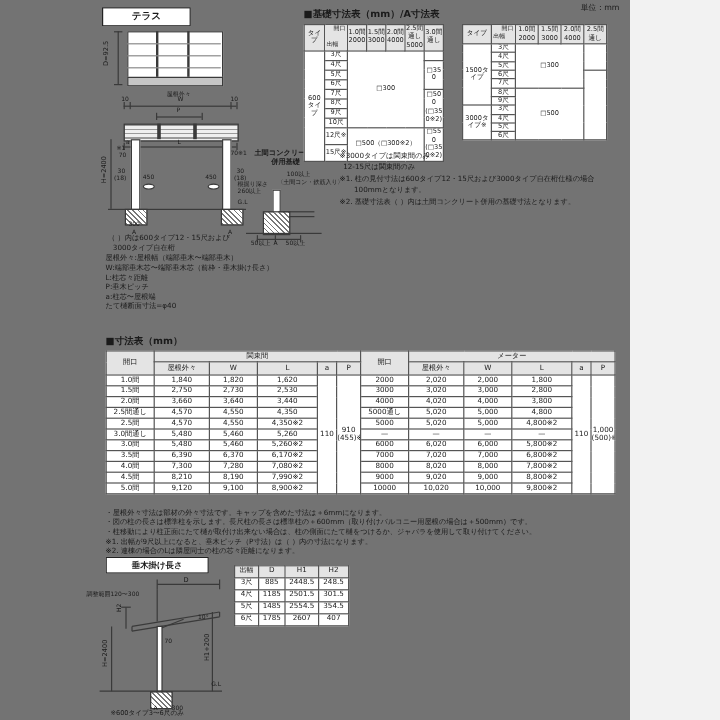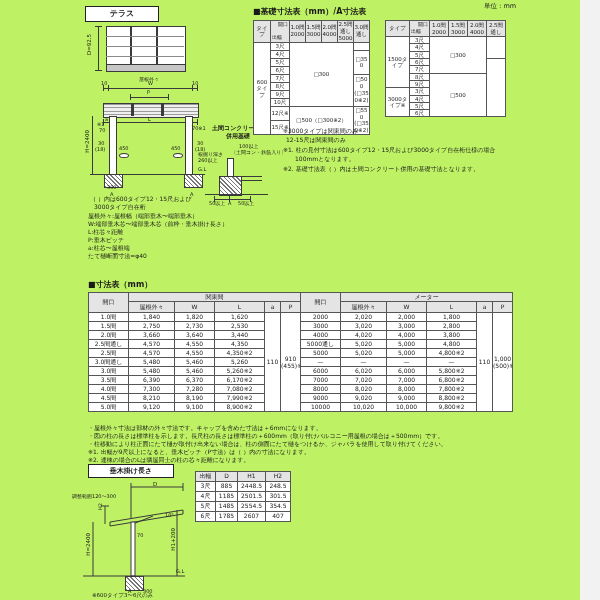--- a/index.html
+++ b/index.html
@@ -1,16 +1,16 @@
 <!DOCTYPE html>
 <html><head>
 <meta charset="utf-8">
 <style>
   html,body{margin:0;padding:0;background:#f2f2f2}
-  .page{position:relative;width:580px;height:600px;background:#bef264;
+  .page{position:relative;width:525px;height:600px;background:#737373;
         font-family:"DejaVu Sans","Liberation Sans",sans-serif;color:#1a1a1a;overflow:hidden}
   .lbl{position:absolute;white-space:nowrap;font-size:6px;line-height:1.15;color:#1a1a1a}
   .s5{font-size:5px}.s55{font-size:5.5px}.s65{font-size:6.5px}.s7{font-size:7px}.s8{font-size:8px}
   .b{font-weight:bold}
   .vlbl{position:absolute;writing-mode:vertical-rl;transform:rotate(180deg);
         font-size:5.5px;white-space:nowrap;color:#1a1a1a}
   .hl{position:absolute;height:0;border-top:1px solid #3a3a3a}
   .vl{position:absolute;width:0;border-left:1px solid #3a3a3a}
   .thin{border-color:#8a8a8a}
   .boxlbl{position:absolute;border:1.5px solid #222;background:#fff;text-align:center;font-weight:bold}

